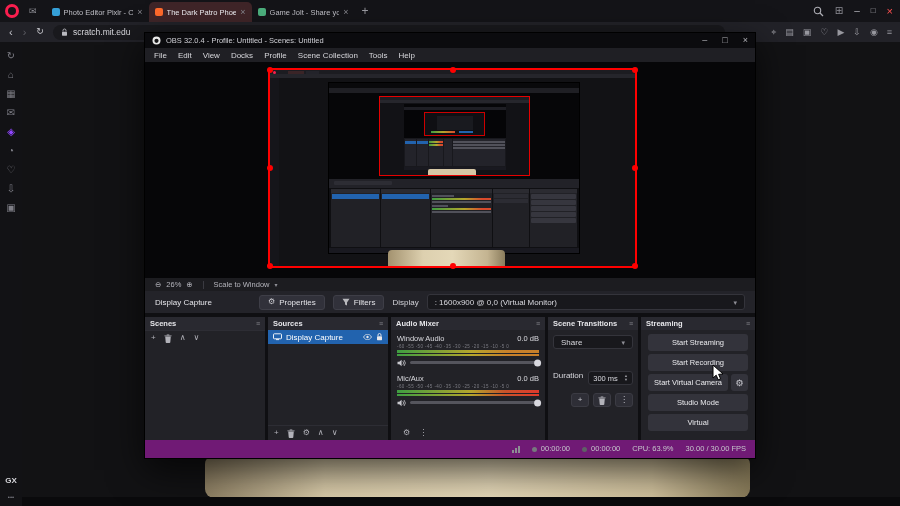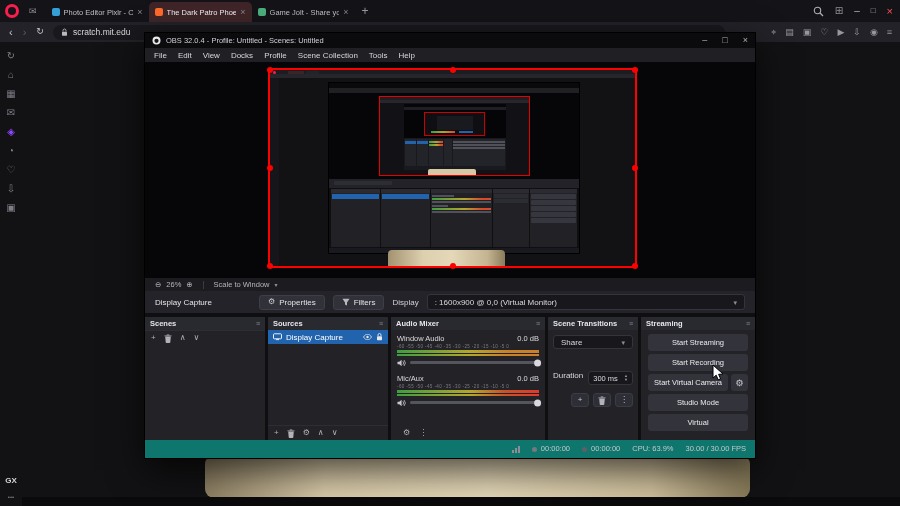--- a/index.html
+++ b/index.html
@@ -138,21 +138,21 @@
 .spin-arrows{margin-left:auto;display:flex;flex-direction:column;font-size:4px;line-height:1;color:#9a9aa1}
 .t-btns{display:flex;justify-content:flex-end;gap:4px;margin-top:8px}
 .sq{width:18px;height:14px;background:#2e2e36;border:1px solid #3b3b43;border-radius:3px;display:flex;align-items:center;justify-content:center;color:#c5c5cb;font-size:8px;line-height:1}
 .ctrlbody{padding:4px 7px;display:flex;flex-direction:column;gap:3px}
 .cbtn{height:17px;background:#33333b;border-radius:3px;display:flex;align-items:center;justify-content:center;font-size:7.5px;color:#e9e9ed}
 .vc-row{display:flex;gap:3px}
 .vc-row .cbtn{flex:1}
 .vc-gear{width:17px;height:17px;background:#33333b;border-radius:3px;display:flex;align-items:center;justify-content:center;font-size:9px;color:#c9c9cf;flex:none}
 
 
-.statusbar{height:18px;background:#0f766e;display:flex;align-items:center;justify-content:flex-end;gap:12px;padding:0 9px;font-size:7.5px;color:#c6c6cc;flex:none;margin-top:auto}
+.statusbar{height:18px;background:#701a75;display:flex;align-items:center;justify-content:flex-end;gap:12px;padding:0 9px;font-size:7.5px;color:#c6c6cc;flex:none;margin-top:auto}
 .sbi{display:flex;align-items:center;gap:4px;line-height:1}
 .kbps{display:flex;align-items:flex-end;gap:1px}
 .kbps i{width:2px;background:#8d8d94}
 .dot{width:5px;height:5px;border-radius:50%;background:#77777e}
 
 .cursor{position:absolute;left:712px;top:364px;z-index:50}
 </style>
 </head>
 <body>
 

